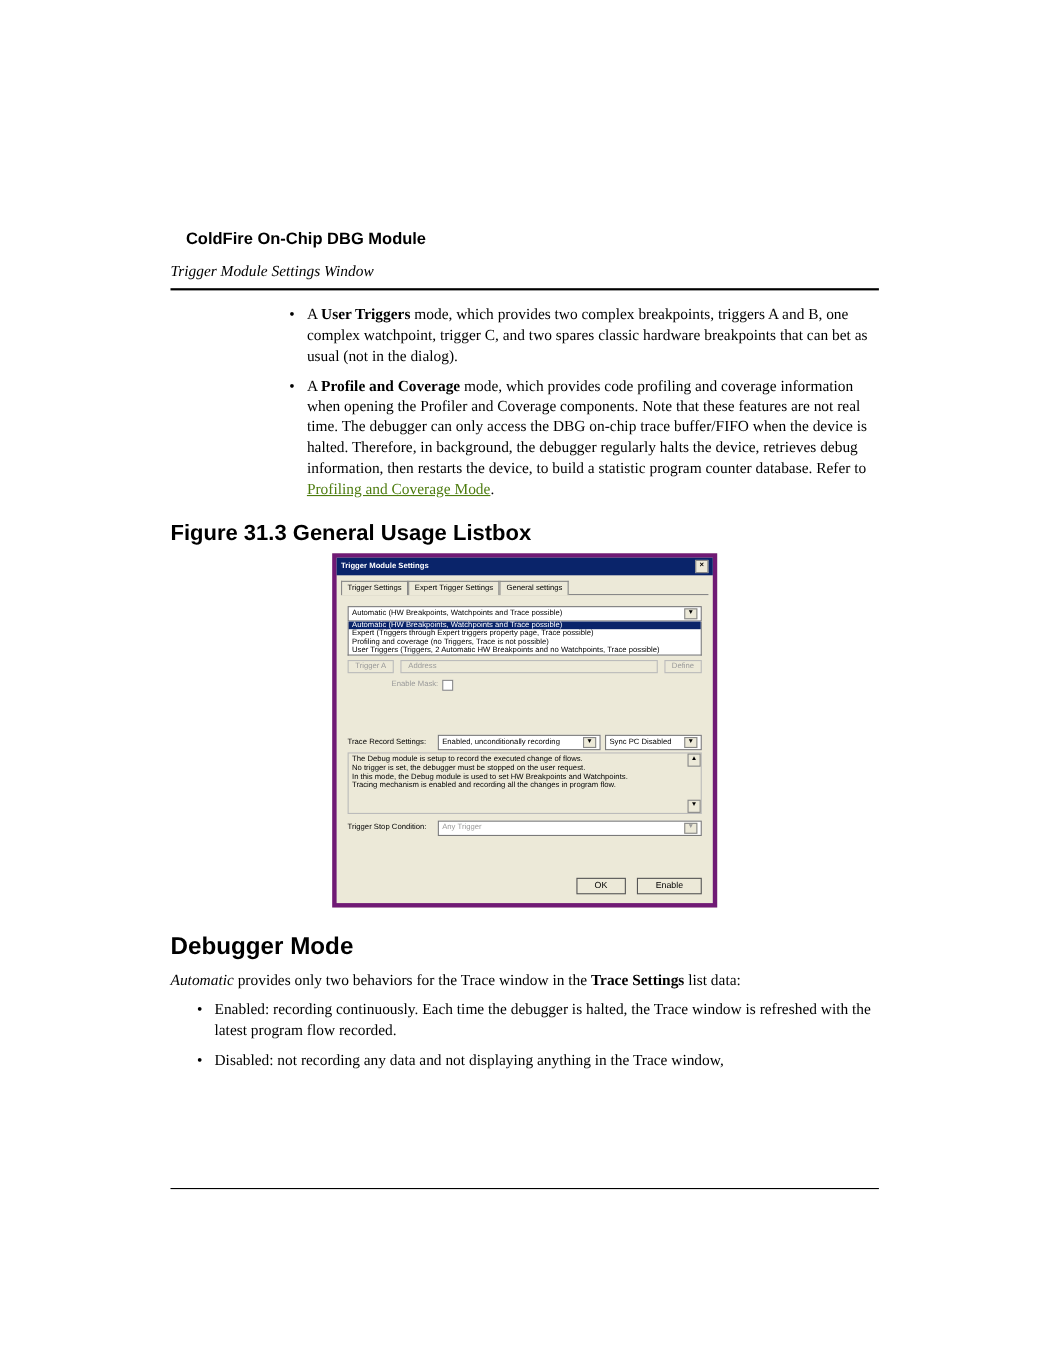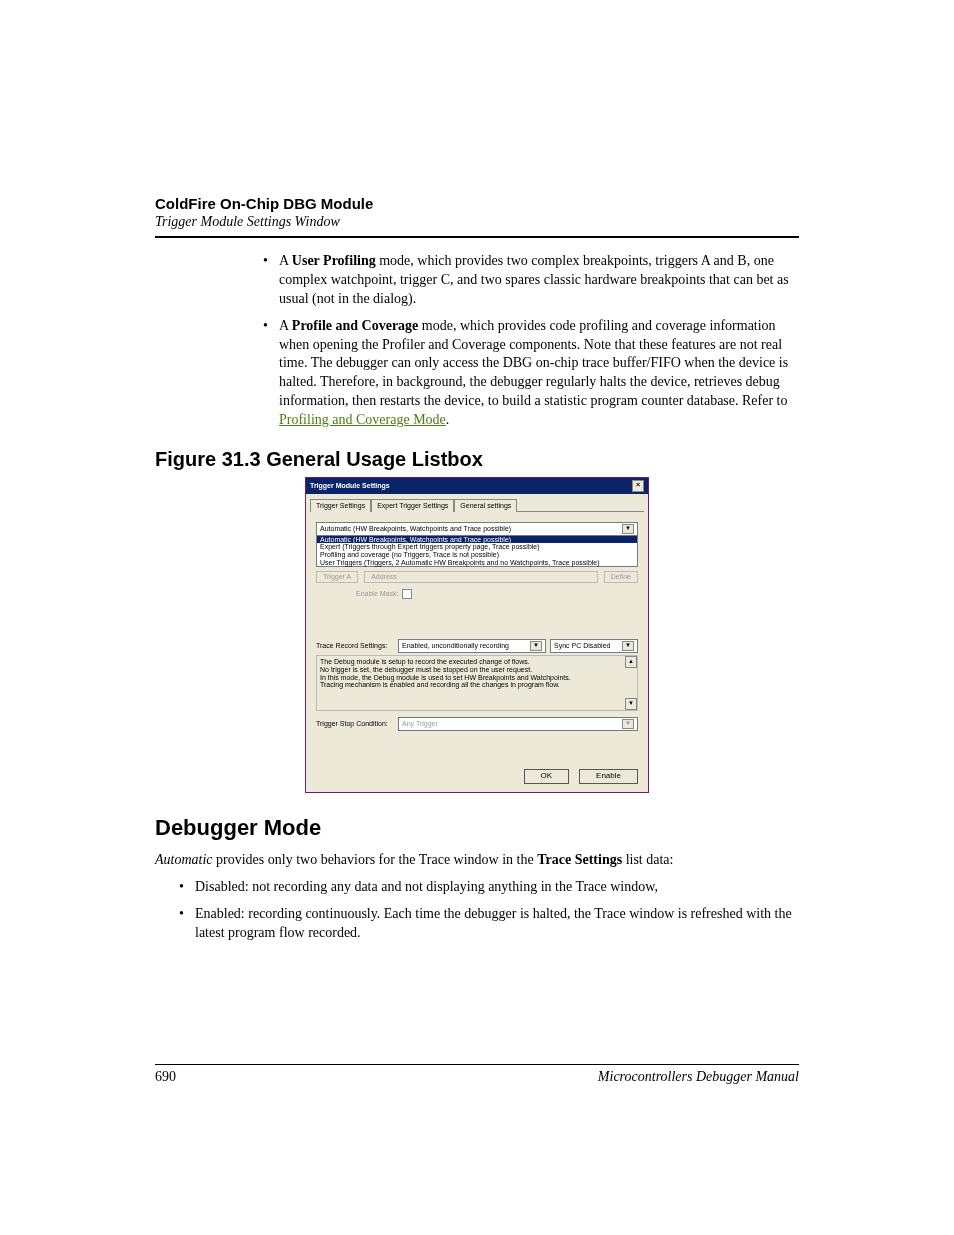--- a/index.html
+++ b/index.html
@@ -17,21 +17,21 @@
     position: absolute;
     left: 155px;
     right: 155px;
     top: 195px;
     bottom: 150px;
   }
   .header-title {
     font-family: Arial, Helvetica, sans-serif;
     font-weight: bold;
     font-size: 15px;
-    margin: 0;
+    margin: 14px;
   }
   .header-sub {
     font-style: italic;
     font-size: 14px;
     margin: 2px 0 6px 0;
   }
   .hr1 {
     border: none;
     border-top: 2px solid #000;
     margin: 0 0 14px 0;
@@ -69,21 +69,21 @@
     margin: 18px 0 6px 0;
   }
 
   
   .dlg-wrap {
     display: flex;
     justify-content: center;
   }
   .dlg {
     width: 342px;
-    border: 1px solid #701a75;
+    border: 4px solid #701a75;
     background: #ece9d8;
     font-family: Tahoma, Arial, sans-serif;
     font-size: 7px;
     color: #000;
     line-height: 1.1;
   }
   .dlg-title {
     background: #0a246a;
     color: #fff;
     font-weight: bold;
@@ -265,21 +265,21 @@
 <div class="page">
   <div>
     <p class="header-title">ColdFire On-Chip DBG Module</p>
     <p class="header-sub">Trigger Module Settings Window</p>
     <hr class="hr1">
   </div>
 
   <div class="body-indent">
     <ul class="bullets">
       <li>
-        <span>A </span><span class="bold">User Profiling</span><span> mode, which provides two complex breakpoints, triggers A and B, one complex watchpoint, trigger C, and two spares classic hardware breakpoints that can bet as usual (not in the dialog).</span>
+        <span>A </span><span class="bold">User Triggers</span><span> mode, which provides two complex breakpoints, triggers A and B, one complex watchpoint, trigger C, and two spares classic hardware breakpoints that can bet as usual (not in the dialog).</span>
       </li>
       <li>
         <span>A </span><span class="bold">Profile and Coverage</span><span> mode, which provides code profiling and coverage information when opening the Profiler and Coverage components. Note that these features are not real time. The debugger can only access the DBG on-chip trace buffer/FIFO when the device is halted. Therefore, in background, the debugger regularly halts the device, retrieves debug information, then restarts the device, to build a statistic program counter database. Refer to </span><a href="#" class="xref">Profiling and Coverage Mode</a><span>.</span>
       </li>
     </ul>
   </div>
 
   <p class="figcap">Figure 31.3  General Usage Listbox</p>
 
   <div class="dlg-wrap">
@@ -357,25 +357,21 @@
       </div>
     </div>
   </div>
 
   <div class="body-indent">
     <h2 class="section" style="margin-left:-108px;">Debugger Mode</h2>
     <p class="para" style="margin-left:-108px;">
       <span class="italic">Automatic</span><span> provides only two behaviors for the Trace window in the </span><span class="bold">Trace Settings</span><span> list data:</span>
     </p>
     <ul class="bullets" style="margin-left:-84px;">
+      <li><span>Enabled: recording continuously. Each time the debugger is halted, the Trace window is refreshed with the latest program flow recorded.</span></li>
       <li><span>Disabled: not recording any data and not displaying anything in the Trace window,</span></li>
-      <li><span>Enabled: recording continuously. Each time the debugger is halted, the Trace window is refreshed with the latest program flow recorded.</span></li>
     </ul>
   </div>
 </div>
 
 <div class="footer">
   <hr class="hr2">
-  <div class="foot-row">
-    <span>690</span>
-    <span class="foot-right">Microcontrollers Debugger Manual</span>
-  </div>
 </div>
 
 </body></html>

